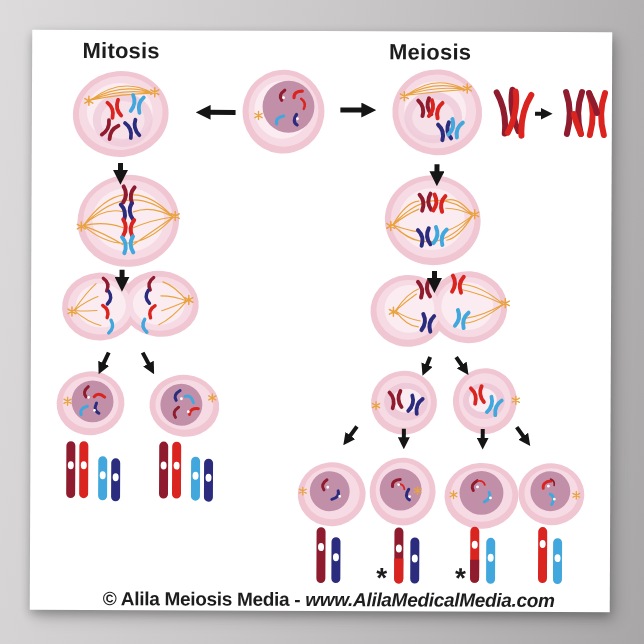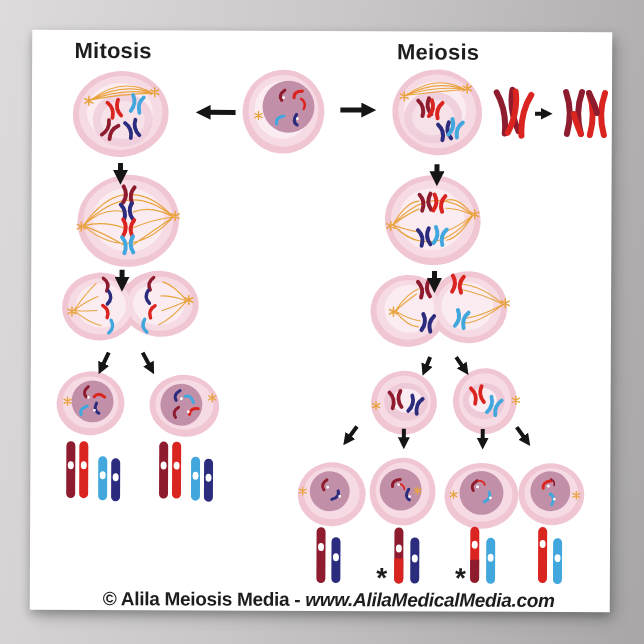--- a/index.html
+++ b/index.html
@@ -4,22 +4,22 @@
 <style>
   html,body{margin:0;padding:0;}
   body{width:644px;height:644px;overflow:hidden;font-family:"Liberation Sans",sans-serif;}
   .stage{position:relative;width:644px;height:644px;
          background:linear-gradient(102deg,#dddbdc 0%,#c9c7c8 45%,#a8a6a7 100%);}
   .poster{position:absolute;left:31px;top:31px;width:580px;height:580px;
           background:var(--paper,#fff);transform:rotate(.25deg);
           box-shadow:0 4px 10px rgba(0,0,0,.25), 6px 8px 16px rgba(0,0,0,.16);}
   .title{position:absolute;top:8px;font-size:22px;font-weight:600;color:var(--text,#1d1d1d);
          text-align:center;letter-spacing:.2px;}
-  #title-mitosis{left:19px;width:124px;}
-  #title-meiosis{left:344px;width:124px;}
+  #title-mitosis{left:27px;width:124px;}
+  #title-meiosis{left:336px;width:124px;}
   .copyright{position:absolute;left:0;right:0;top:558px;text-align:center;
              font-size:19px;font-weight:700;color:var(--text,#1d1d1d);
              letter-spacing:-.3px;padding-left:18px;}
   .copyright i{font-style:italic;}
   svg#art{position:absolute;left:0;top:0;width:580px;height:580px;}
   .chrom{fill:none;stroke-linecap:round;stroke-linejoin:round;}
   .dr{stroke:var(--chromosome-dark-red,#8e1c2e);} .rd{stroke:var(--chromosome-red,#da2420);}
   .lb{stroke:var(--chromosome-light-blue,#41a7dc);} .nv{stroke:var(--chromosome-navy,#2b2c7d);}
   .fdr{fill:var(--chromosome-dark-red,#8e1c2e);} .frd{fill:var(--chromosome-red,#da2420);}
   .flb{fill:var(--chromosome-light-blue,#41a7dc);} .fnv{fill:var(--chromosome-navy,#2b2c7d);}

